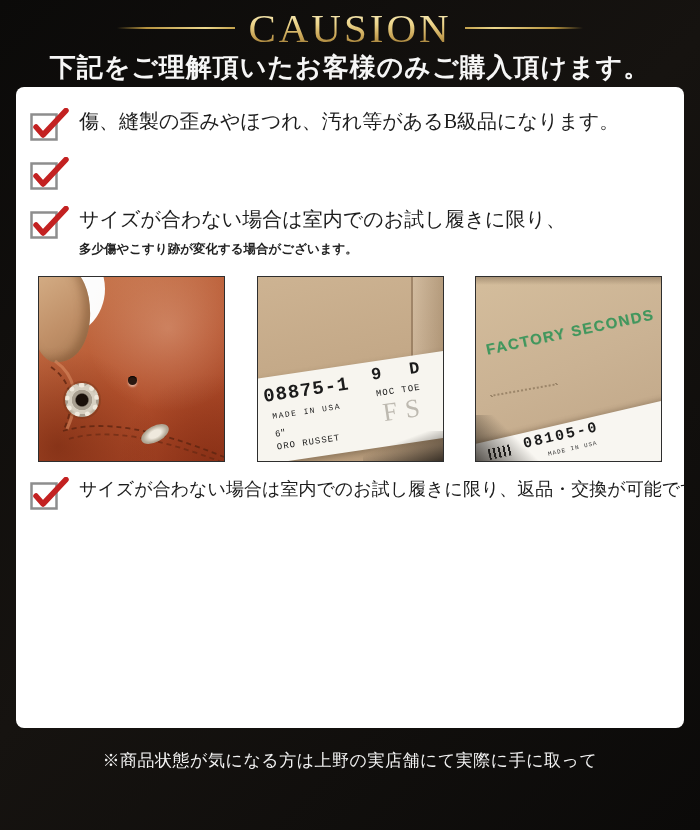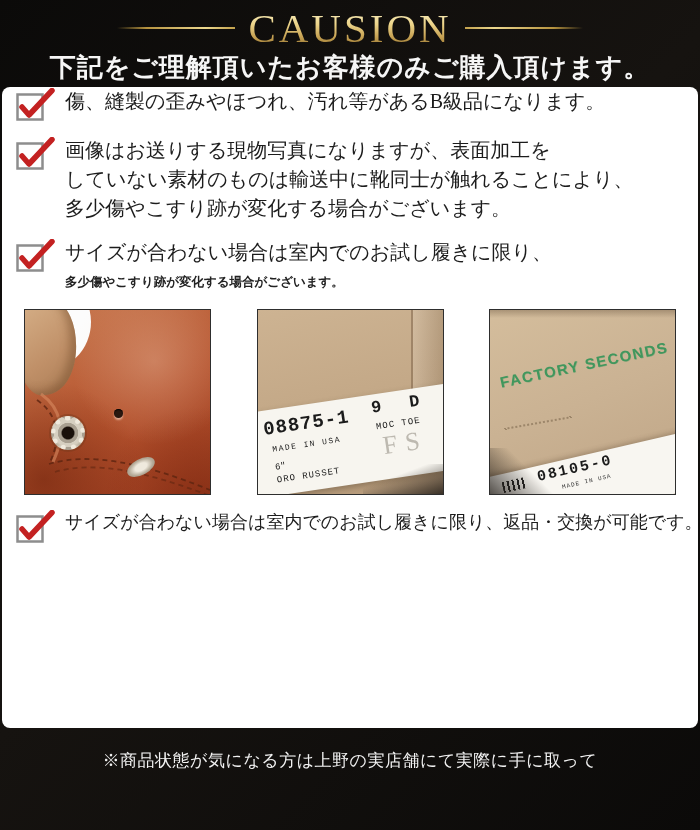--- a/index.html
+++ b/index.html
@@ -13,22 +13,22 @@
   .rule { width:118px; height:2px; }
   .rule-l { background:linear-gradient(to right, rgba(190,160,80,0) 0%, #b6933f 25%, #ecd88f 75%, #c2a14c 100%); }
   .rule-r { background:linear-gradient(to left,  rgba(190,160,80,0) 0%, #b6933f 25%, #ecd88f 75%, #c2a14c 100%); }
   .gold-title { font-size:41px; line-height:1; letter-spacing:3px; font-weight:400;
     background:linear-gradient(180deg,#f6ecc0 5%,#ecd489 40%,#c7a253 70%,#8f6f2e 100%);
     -webkit-background-clip:text; background-clip:text; color:transparent; }
   .subtitle { text-align:center; color:#f6f6f6; font-weight:bold; font-size:26px;
               letter-spacing:1px; margin-top:1px; white-space:nowrap; }
 
   
-  .panel { margin:0 2px; height:641px; background:#ffffff; border-radius:8px;
-           padding:0 20px 0 14px; overflow:hidden; position:relative; }
+  .panel { margin:0 16px; height:641px; background:#ffffff; border-radius:8px;
+           padding:20px 20px 0 14px; overflow:hidden; position:relative; }
 
   .check-row { display:flex; gap:9px; margin-bottom:15px; }
   .check-icon { flex:0 0 40px; margin-top:1px; }
   .check-text { font-size:20px; line-height:1.45; color:#1c1c1c; }
   .check-text div { white-space:nowrap; }
   .row-last { margin-top:14px; margin-bottom:0; }
   .row-last .check-text { font-size:18px; }
   .fine-note { font-size:12.5px; line-height:1.5; color:#222; margin-top:6px; font-weight:bold; }
 
   
@@ -133,25 +133,20 @@
       <div class="check-text">
         <div>傷、縫製の歪みやほつれ、汚れ等があるB級品になります。</div>
       </div>
     </div>
 
     <div class="check-row">
       <svg class="check-icon" width="40" height="33" viewBox="0 0 40 33">
         <rect x="1.5" y="6.5" width="25" height="25" fill="#fefefe" stroke="#8d8d8d" stroke-width="2.5"></rect>
         <path d="M6 19 L13 27 L36 2.5" fill="none" stroke="#c32121" stroke-width="5.5" stroke-linecap="round" stroke-linejoin="round"></path>
       </svg>
-      <div class="check-text">
-        <div>画像はお送りする現物写真になりますが、表面加工を</div>
-        <div>していない素材のものは輸送中に靴同士が触れることにより、</div>
-        <div>多少傷やこすり跡が変化する場合がございます。</div>
-      </div>
     </div>
 
     <div class="check-row" style="margin-bottom:0;">
       <svg class="check-icon" width="40" height="33" viewBox="0 0 40 33">
         <rect x="1.5" y="6.5" width="25" height="25" fill="#fefefe" stroke="#8d8d8d" stroke-width="2.5"></rect>
         <path d="M6 19 L13 27 L36 2.5" fill="none" stroke="#c32121" stroke-width="5.5" stroke-linecap="round" stroke-linejoin="round"></path>
       </svg>
       <div class="check-text">
         <div>サイズが合わない場合は室内でのお試し履きに限り、</div>
         <div class="fine-note">

